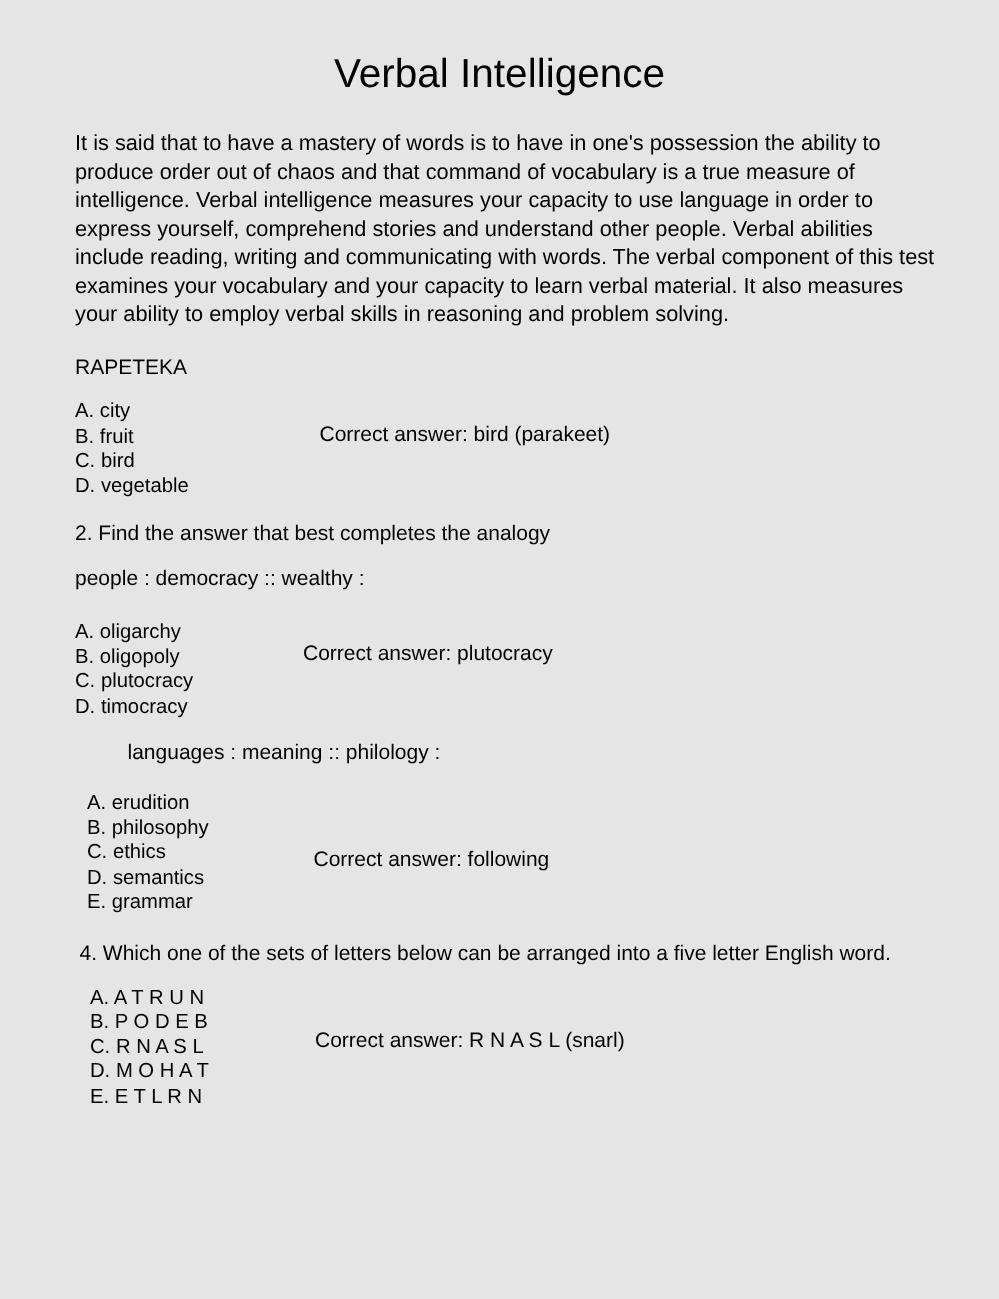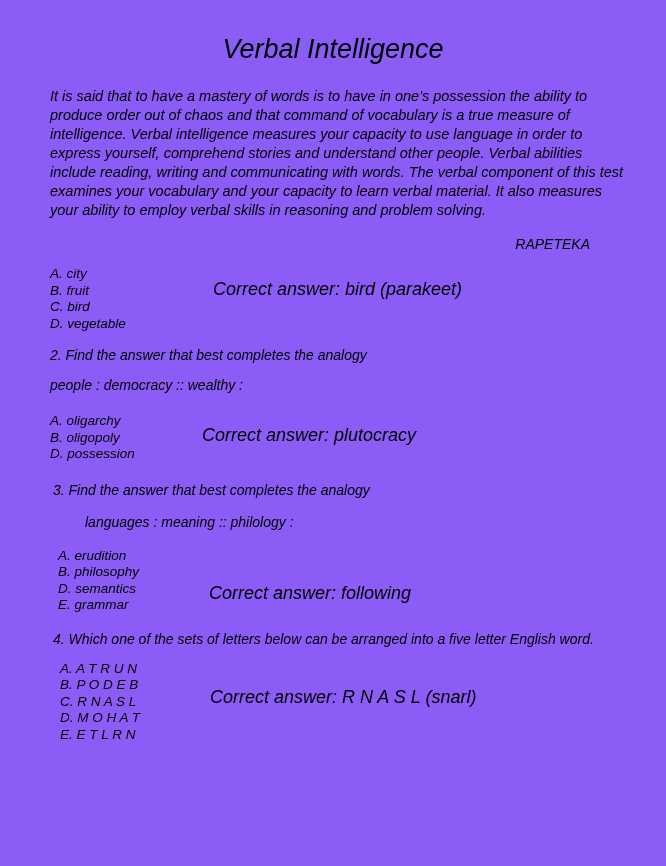--- a/index.html
+++ b/index.html
@@ -8,22 +8,21 @@
     width: 666px;
     height: 866px;
     font-family: "Liberation Sans", sans-serif;
     color: #000000;
   }
   .page {
     position: relative;
     width: 666px;
     height: 866px;
     overflow: hidden;
-    background: #8b5cf6;
-    font-style: italic;
+    background: #e5e5e5;
   }
   .title {
     margin: 34px 0 0 0;
     text-align: center;
     font-size: 27px;
     font-weight: 400;
     line-height: 31px;
   }
   .intro {
     margin: 22px 0 0 50px;
@@ -36,34 +35,34 @@
     font-size: 14px;
     line-height: 19px;
   }
   .stimulus {
     font-size: 14px;
     line-height: 19px;
   }
   .stimulus-center {
     margin-left: 50px;
     width: 540px;
-    text-align: right;
+    text-align: left;
   }
   .opts {
     position: relative;
     list-style: none;
     padding: 0;
     margin: 0;
     font-size: 13.5px;
     line-height: 16.5px;
   }
   .opts li { white-space: pre; }
   .answer {
     position: absolute;
-    font-size: 18px;
+    font-size: 14px;
     line-height: 16.5px;
     white-space: nowrap;
   }
   
   .q1-header { margin: 13px 0 0 50px; }
   .q1-stimulus { margin-top: 15px; }
   .q1-opts { margin: 12px 0 0 50px; }
   .q1-opts .answer { left: 163px; top: 15px; }
 
   .q2-header { margin: 14px 0 0 50px; }
@@ -99,31 +98,32 @@
       <span class="answer">Correct answer: bird (parakeet)</span>
     </ul>
   </section>
 
   <section>
     <div class="q-header q2-header">2. Find the answer that best completes the analogy</div>
     <div class="stimulus q2-stimulus">people : democracy :: wealthy :</div>
     <ul class="opts q2-opts">
       <li>A. oligarchy</li>
       <li>B. oligopoly</li>
-      <li>D. possession</li>
+      <li>C. plutocracy</li>
+      <li>D. timocracy</li>
       <span class="answer">Correct answer: plutocracy</span>
     </ul>
   </section>
 
   <section>
-    <div class="q-header q3-header">3. Find the answer that best completes the analogy</div>
     <div class="stimulus q3-stimulus">languages : meaning :: philology :</div>
     <ul class="opts q3-opts">
       <li>A. erudition</li>
       <li>B. philosophy</li>
+      <li>C. ethics</li>
       <li>D. semantics</li>
       <li>E. grammar</li>
       <span class="answer">Correct answer: following</span>
     </ul>
   </section>
 
   <section>
     <div class="q-header q4-header">4. Which one of the sets of letters below can be arranged into a five letter English word.</div>
     <ul class="opts q4-opts">
       <li>A. A T R U N</li>

